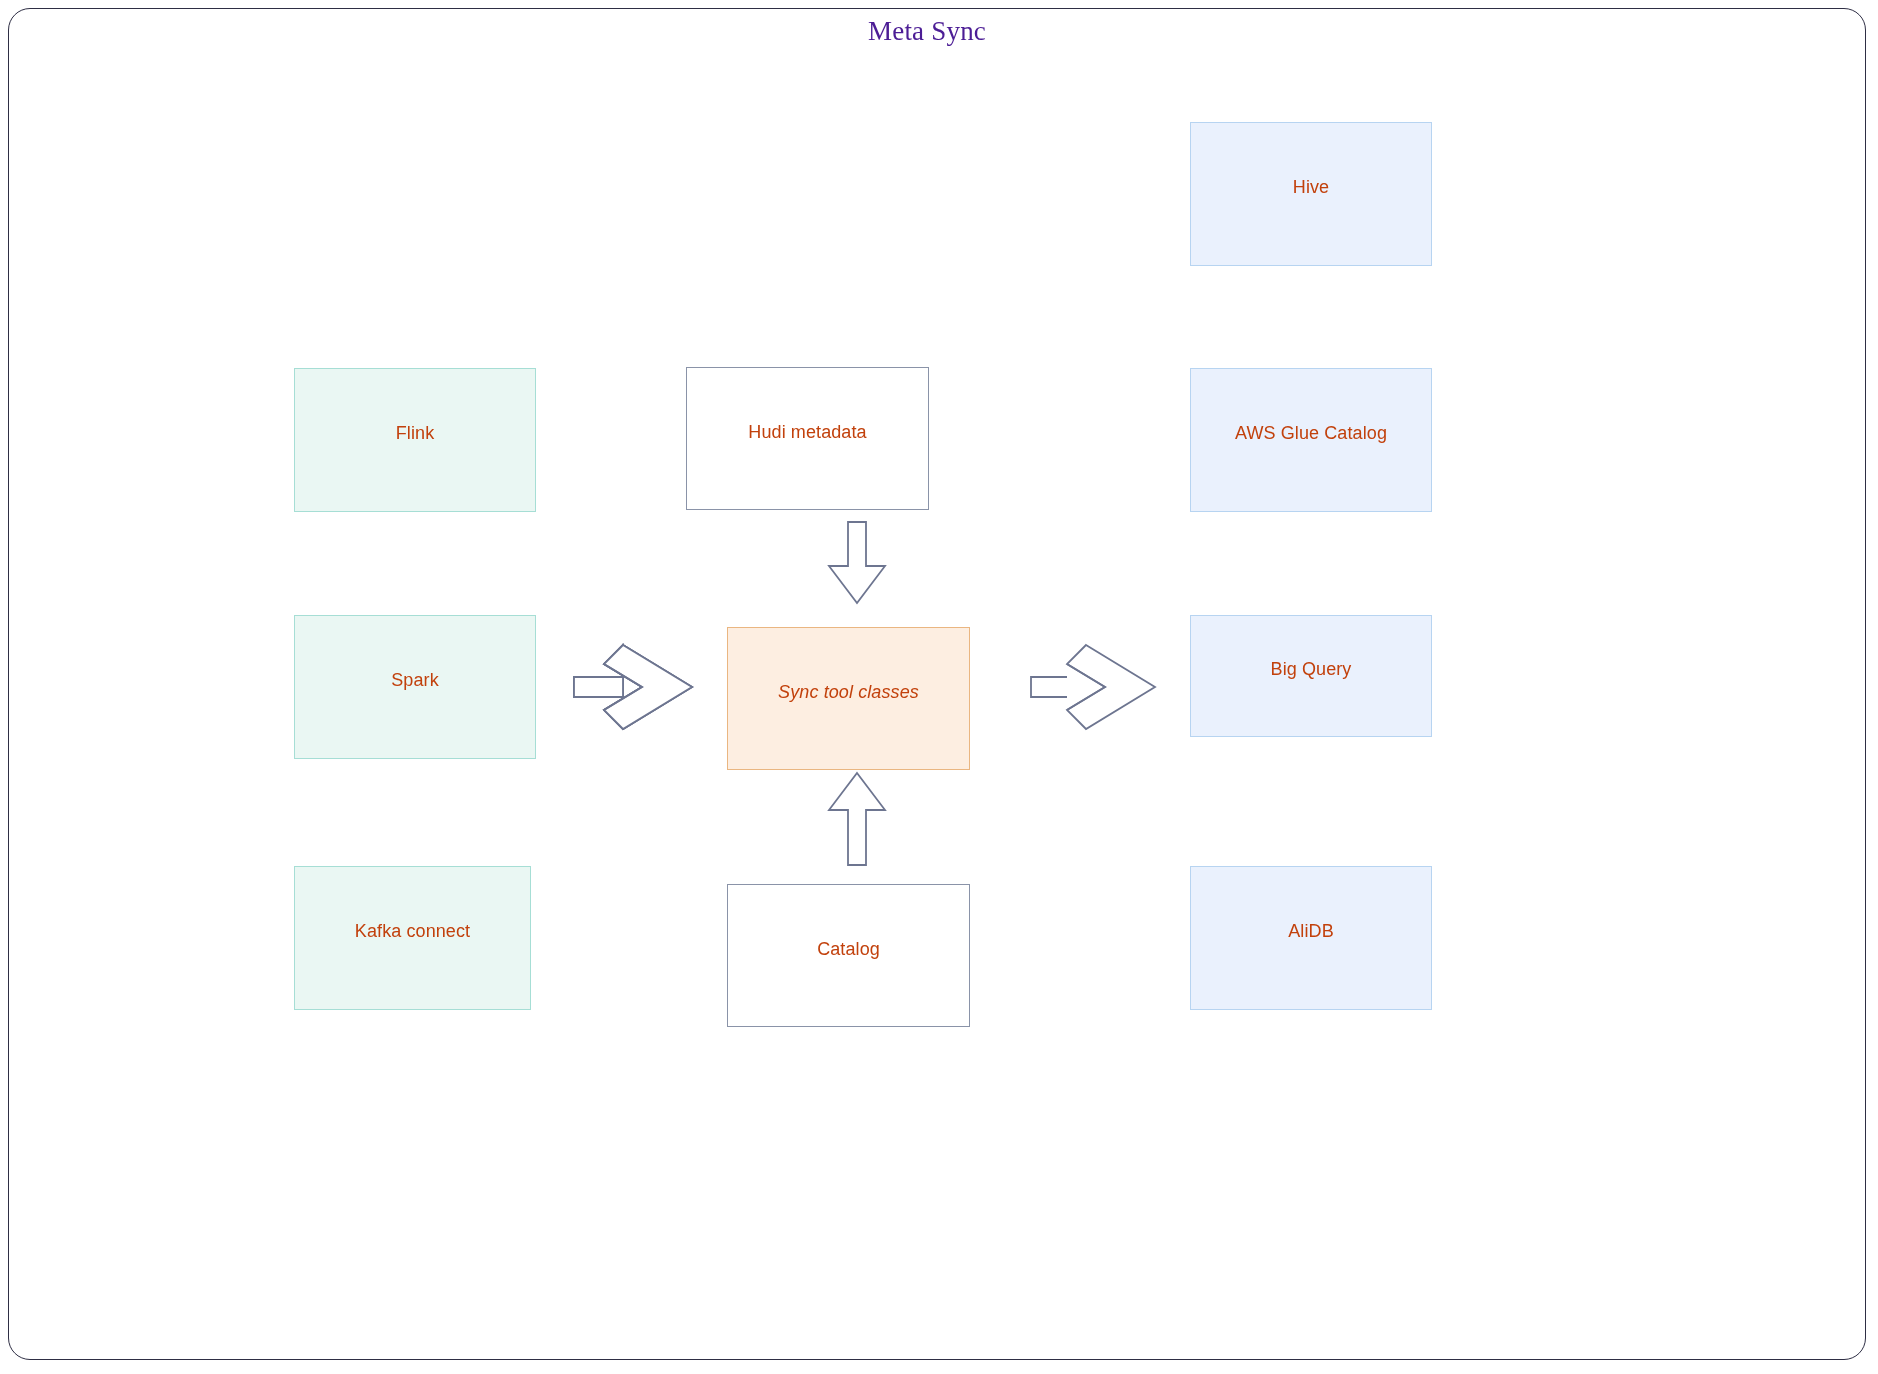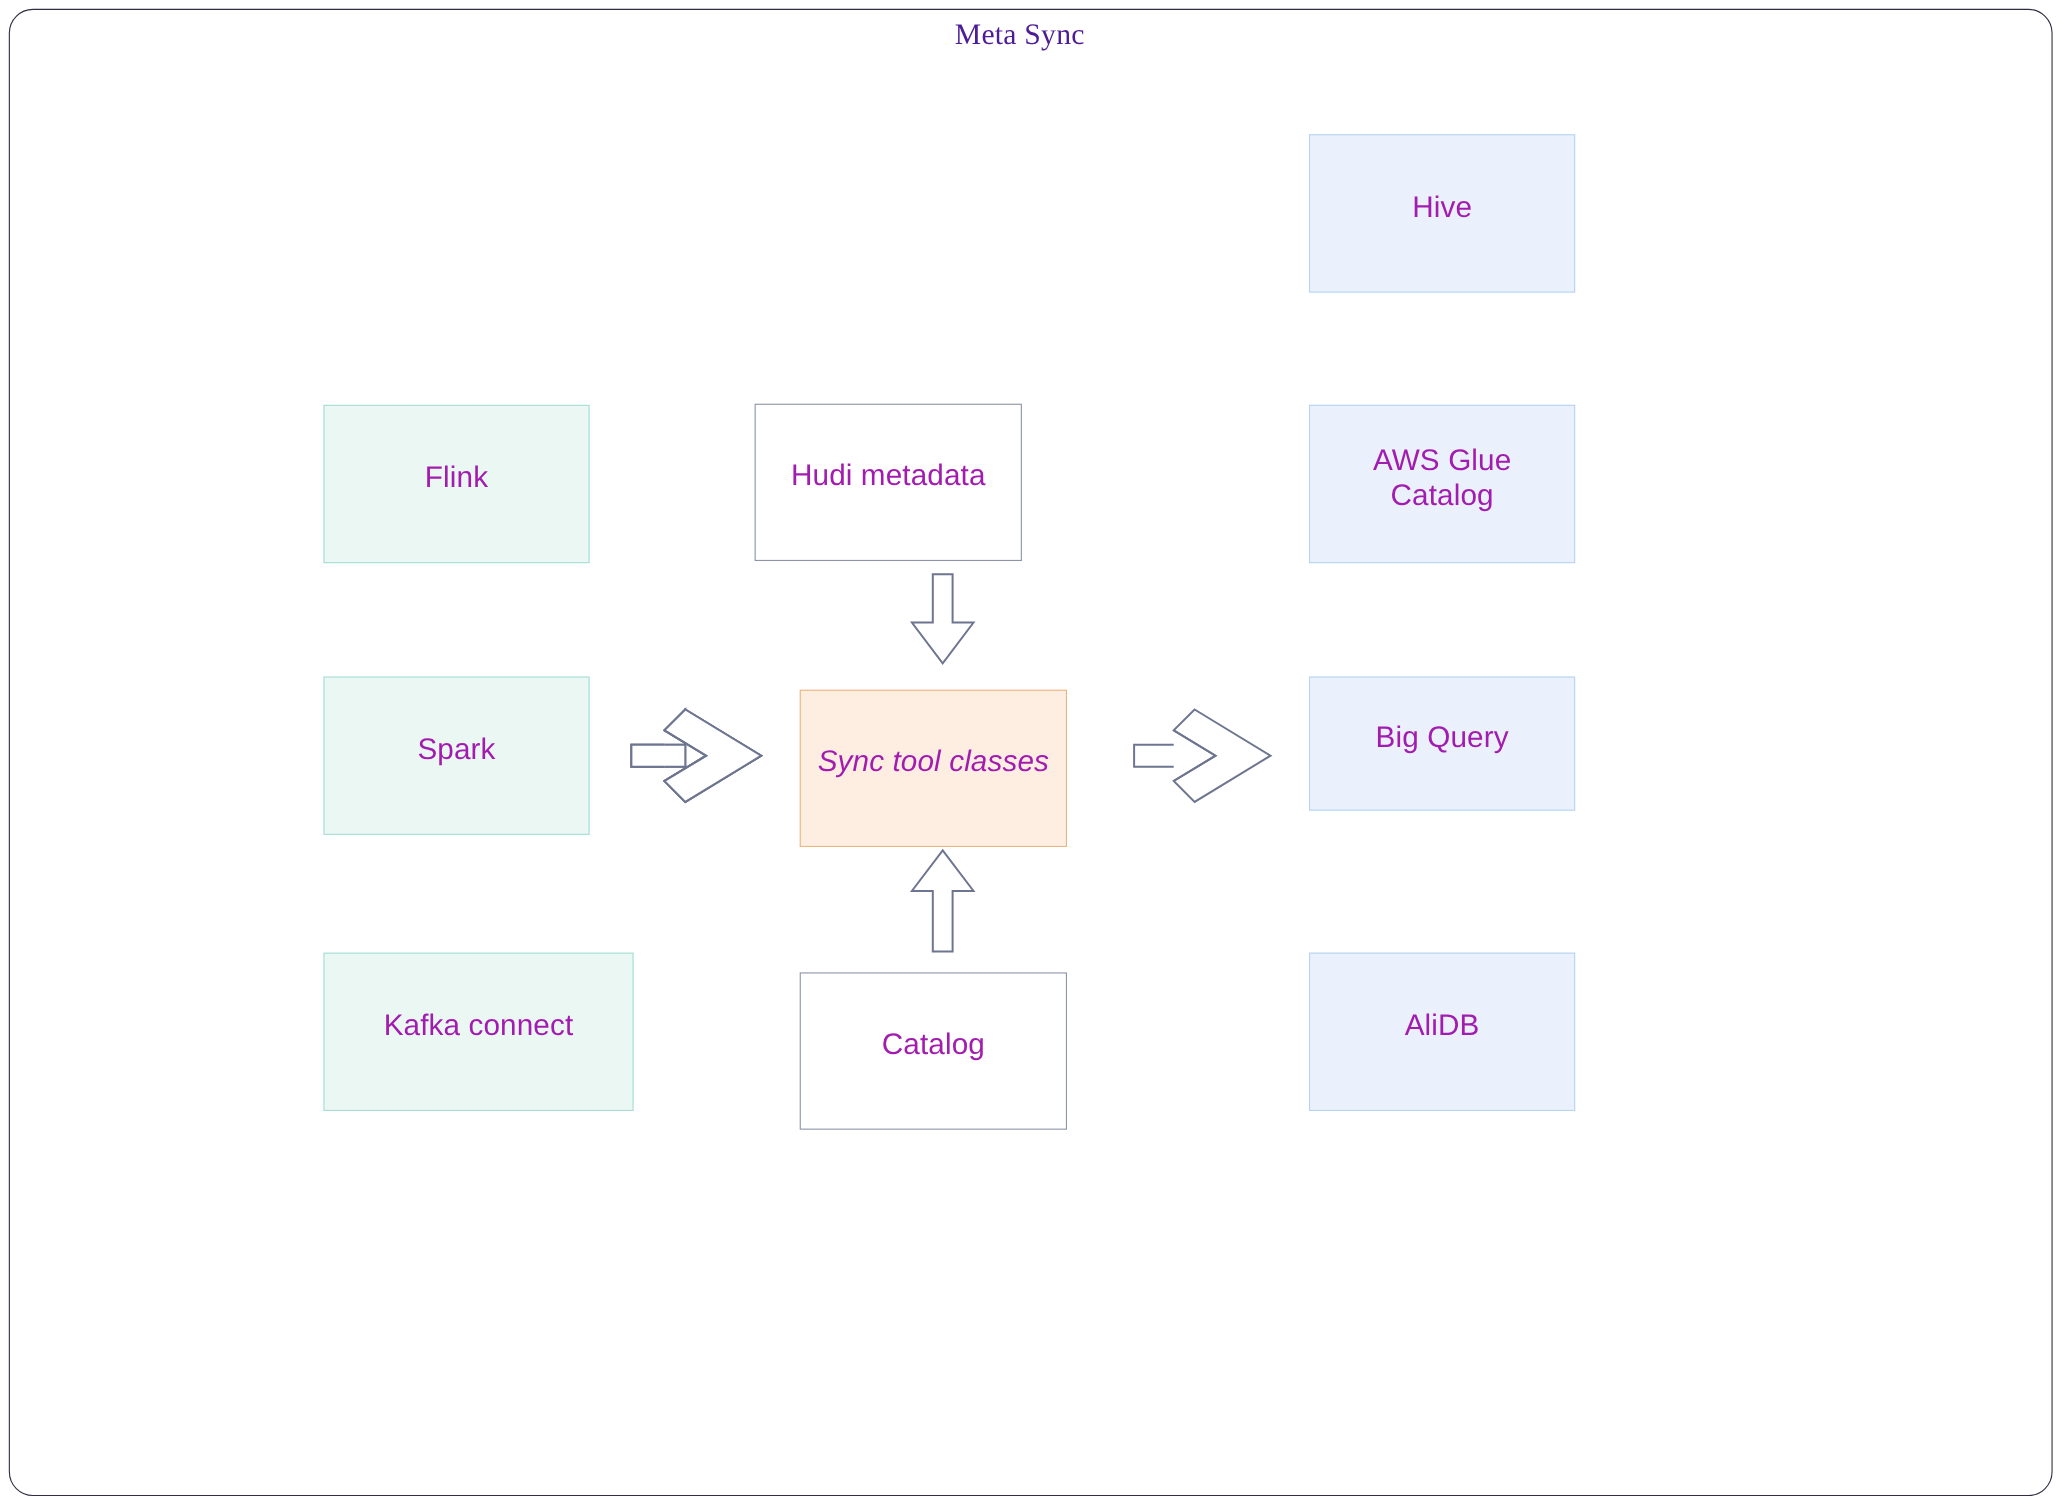--- a/index.html
+++ b/index.html
@@ -39,22 +39,22 @@
     color: #4c1d95;
     letter-spacing: 0.2px;
     font-family: Liberation Serif, serif;
   }
   .node {
     position: absolute;
     box-sizing: border-box;
     display: flex;
     align-items: center;
     justify-content: center;
-    font-size: 27px;
-    color: #a21caf;
+    font-size: 18px;
+    color: #c2410c;
     line-height: 1.2;
     text-align: center;
     letter-spacing: 0.1px;
   }
   .node .nlabel {
     display: block;
     transform: translateY(-6px);
     padding: 0 8px;
   }
   
@@ -101,21 +101,21 @@
   <div id="page-title">Meta Sync</div>
 
   <div class="node src" style="left:294px; top:368px; width:242px; height:144px;">
     <span class="nlabel">Flink</span>
   </div>
 
   <div class="node src" style="left:294px; top:615px; width:242px; height:144px;">
     <span class="nlabel">Spark</span>
   </div>
 
-  <div class="node src" style="left:294px; top:866px; width:282px; height:144px;">
+  <div class="node src" style="left:294px; top:866px; width:237px; height:144px;">
     <span class="nlabel">Kafka connect</span>
   </div>
 
   <div class="node plain" style="left:686px; top:367px; width:243px; height:143px;">
     <span class="nlabel">Hudi metadata</span>
   </div>
 
   <div class="node hl" style="left:727px; top:627px; width:243px; height:143px;font-style:italic;">
     <span class="nlabel">Sync tool classes</span>
   </div>

